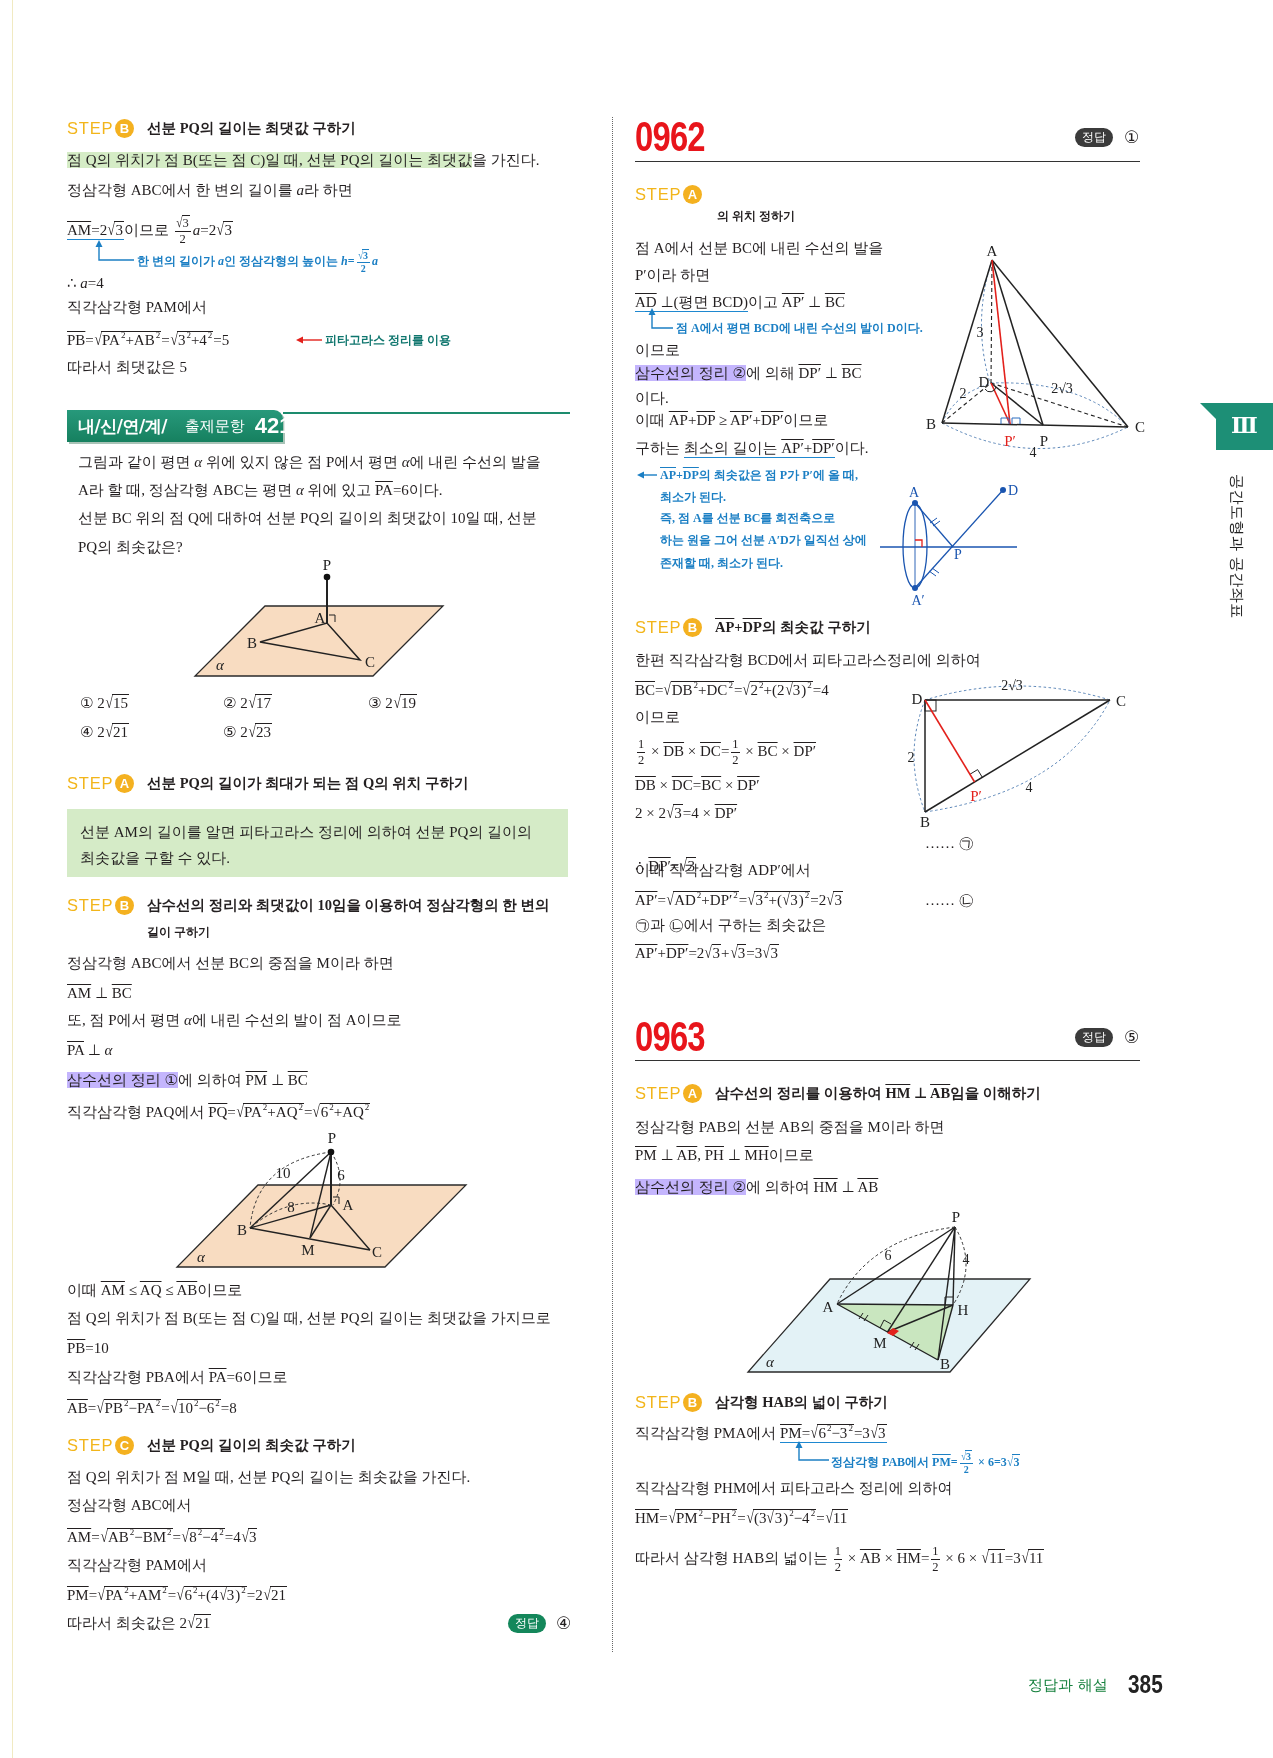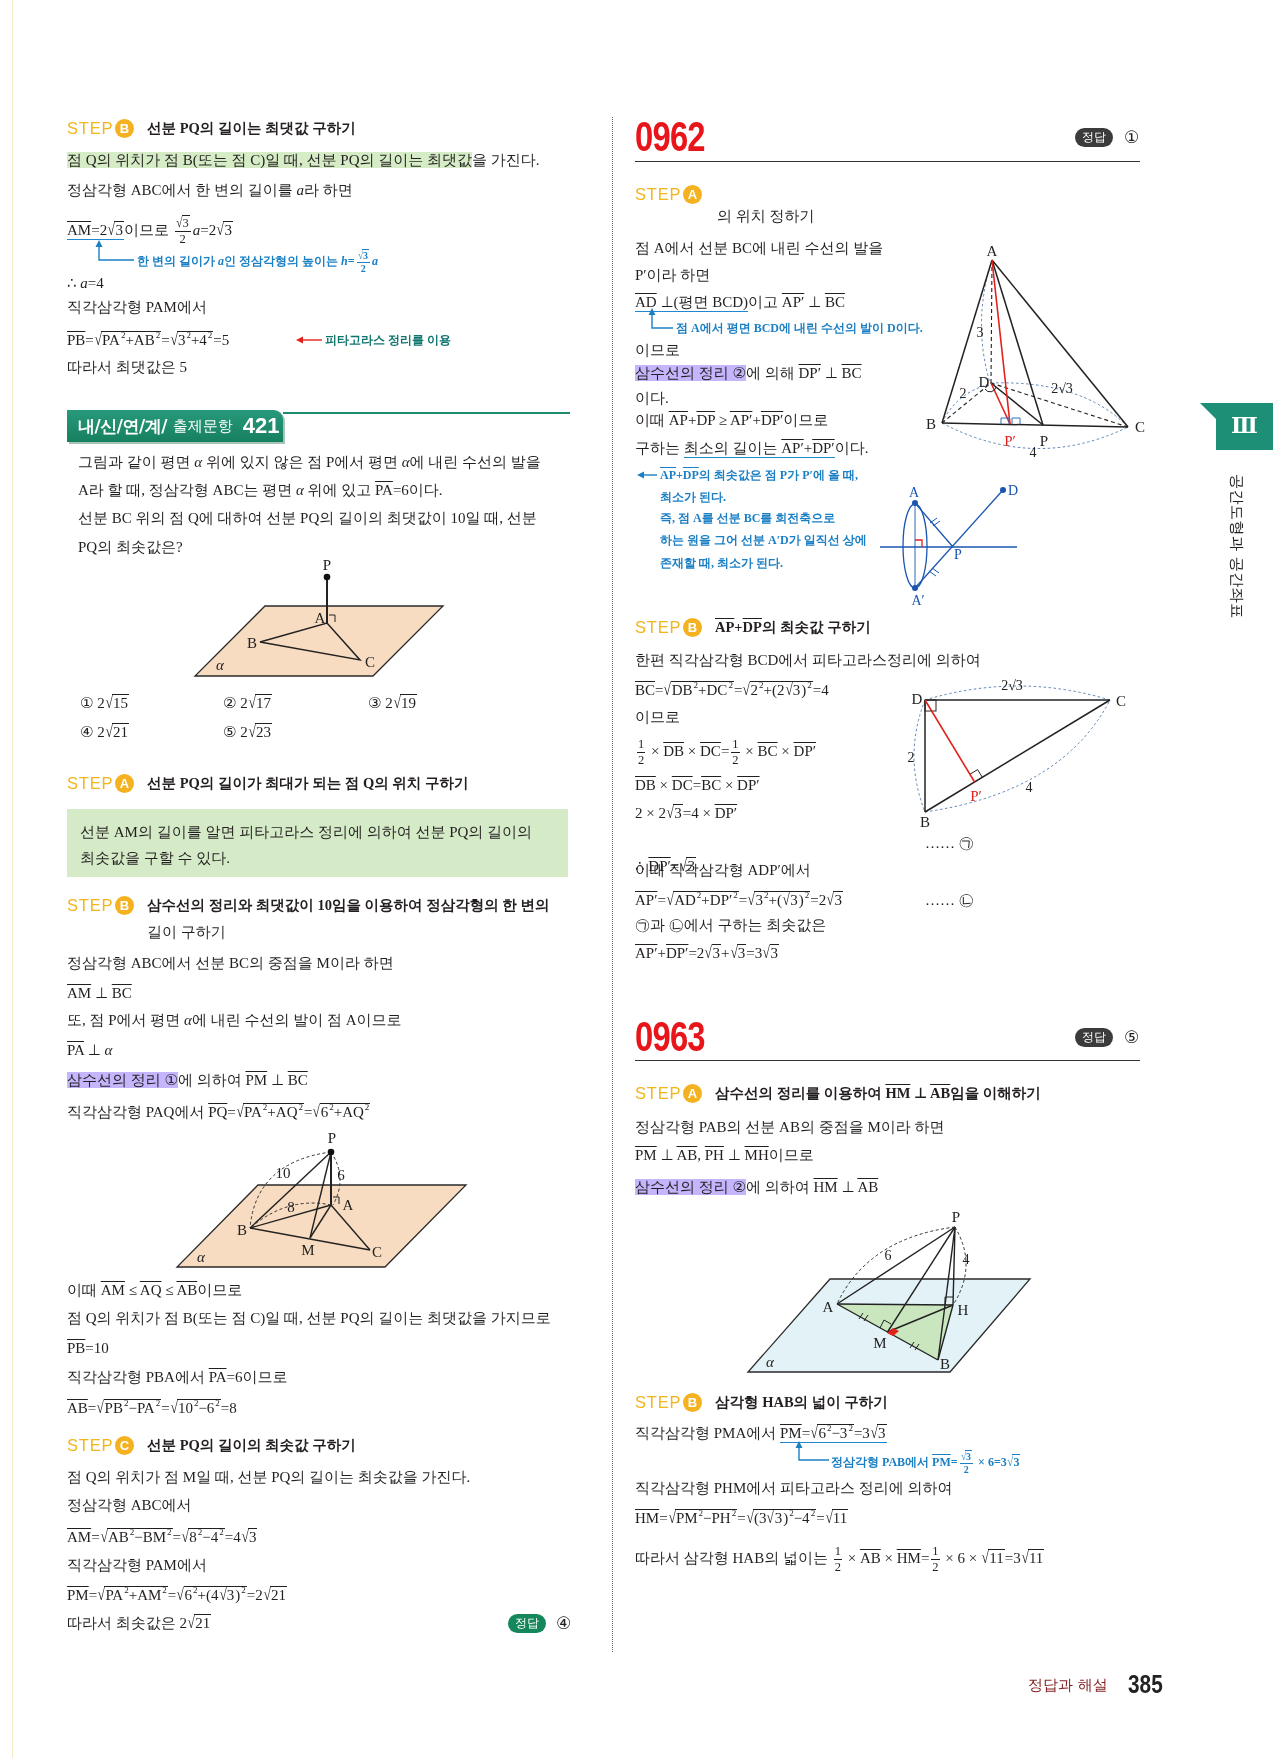--- a/index.html
+++ b/index.html
@@ -5,55 +5,55 @@
 *{box-sizing:border-box;margin:0;padding:0}
 html,body{background:#fff}
 body{width:1273px;height:1758px;position:relative;overflow:hidden;color:#231f20;font-family:"Liberation Serif","DejaVu Sans",sans-serif}
 .abs{position:absolute}
 .ln{position:absolute;height:24px;line-height:24px;font-size:15px;white-space:nowrap}
 .L{left:67px}.R{left:635px}
 .step{position:absolute;height:24px;display:flex;align-items:center;white-space:nowrap}
 .step-word{font-family:"Liberation Sans",sans-serif;color:#f2b51a;font-size:16.5px;letter-spacing:.8px;width:48px}
 .step-circle{display:inline-block;width:19px;height:19px;border-radius:50%;background:#f4b120;color:#fff;font:bold 13px/19px "Liberation Sans",sans-serif;text-align:center;margin-right:13px}
 .step-title{font-weight:bold;font-size:14.5px;line-height:24px}
-.step-title2{position:absolute;height:24px;line-height:24px;font-weight:normal;font-size:15px;white-space:nowrap}
+.step-title2{position:absolute;height:24px;line-height:24px;font-weight:bold;font-size:12px;white-space:nowrap}
 .note{position:absolute;font-size:12px;line-height:16px;height:16px;white-space:nowrap;color:#1b7fc4;font-weight:bold}
 .note.red{color:#0f766e}
 .m-o{text-decoration:overline;text-decoration-thickness:1px}
 .m-q{white-space:nowrap}
 .m-rad{display:inline-block;transform:scale(.9,1.12);transform-origin:50% 80%;margin-right:-1px}
 .m-rc{border-top:1px solid currentColor;padding:0 1px}
 .m-f{display:inline-flex;flex-direction:column;vertical-align:middle;text-align:center;font-size:12.5px;line-height:13px;margin:0 2px}
 .m-num{border-bottom:1px solid currentColor;padding:0 1px 1px}
 .m-den{padding-top:1px}
 .m-p{font-size:9px;vertical-align:7px;line-height:0;margin-left:1px}
 .m-i{font-style:italic}
 .m-h{background:#c4b5fd}
 .m-g{background:#d5ecc6}
 .m-u{border-bottom:1.5px solid #1e88d0;padding-bottom:1px}
 .note .m-f{font-size:10px;line-height:10px}
 .banner{position:absolute;left:67px;top:410px;width:216px;height:32px;background:linear-gradient(#27997b,#16805f);border-radius:0 9px 0 0;box-shadow:2px 2px 0 #a9c3b7;color:#fff;display:flex;align-items:center;padding-left:11px;white-space:nowrap}
 .banner-prefix{font:bold 17px "DejaVu Sans",sans-serif;letter-spacing:-.5px}
-.banner-title{font:15px "DejaVu Sans",sans-serif;margin-left:6px}
+.banner-title{font:15px "DejaVu Sans",sans-serif;margin-left:18px}
 .banner-num{font:bold 22px "Liberation Sans",sans-serif;margin-left:10px}
 .brule{position:absolute;left:283px;top:412px;width:287px;border-top:2px solid #1d8c6e}
 .gbox{position:absolute;left:67px;top:809px;width:501px;height:68px;background:#d5ebc7}
 .pnum{position:absolute;font:bold 42px/42px "Liberation Sans",sans-serif;color:#e8151b;transform:scaleX(.78);transform-origin:left top;letter-spacing:-1px}
 .ans{position:absolute;height:19px;line-height:19px;padding:0 7px;border-radius:10px;background:#3b3b3b;color:#fff;font-size:12px;font-family:"DejaVu Sans",sans-serif}
 .ans.green{background:#14875b}
 .ansv{position:absolute;font-size:17px;line-height:24px;font-family:"DejaVu Sans",sans-serif}
 .prule{position:absolute;left:635px;width:505px;border-top:1.5px solid #333}
 .coldiv{position:absolute;left:612px;top:117px;height:1535px;border-left:1.5px dotted #666}
 .lmargin{position:absolute;left:12px;top:0;height:1758px;border-left:1px solid #f1eac2}
 .mark{position:absolute;font-size:15px;line-height:24px;white-space:nowrap}
 .lbl{font-family:"Liberation Serif",serif;font-size:15px;fill:#222}
 .lbl.sm{font-size:14px}
 .lbl.red{fill:#e3211c}
 .lbl.blue{fill:#1a55b0}
-.footer-sec{position:absolute;left:1028px;top:1674px;font:15px/22px "DejaVu Sans",sans-serif;color:#7f1d1d}
+.footer-sec{position:absolute;left:1028px;top:1674px;font:15px/22px "DejaVu Sans",sans-serif;color:#15803d}
 .footer-page{position:absolute;left:1128px;top:1669px;font:bold 26px/30px "Liberation Sans",sans-serif;color:#222;transform:scaleX(.8);transform-origin:left top}
 .side-title{position:absolute;left:1226px;top:474px;writing-mode:vertical-rl;text-orientation:sideways;font:15px/22px "DejaVu Sans",sans-serif;color:#222;letter-spacing:.5px}
 .side-chapter{position:absolute;left:1216px;top:409px;width:57px;text-align:center;color:#fff;font:bold 22px/32px "DejaVu Serif",serif}
 </style>
 </head>
 <body>
 
 <div class="lmargin"></div>
 <div class="coldiv"></div>
 

